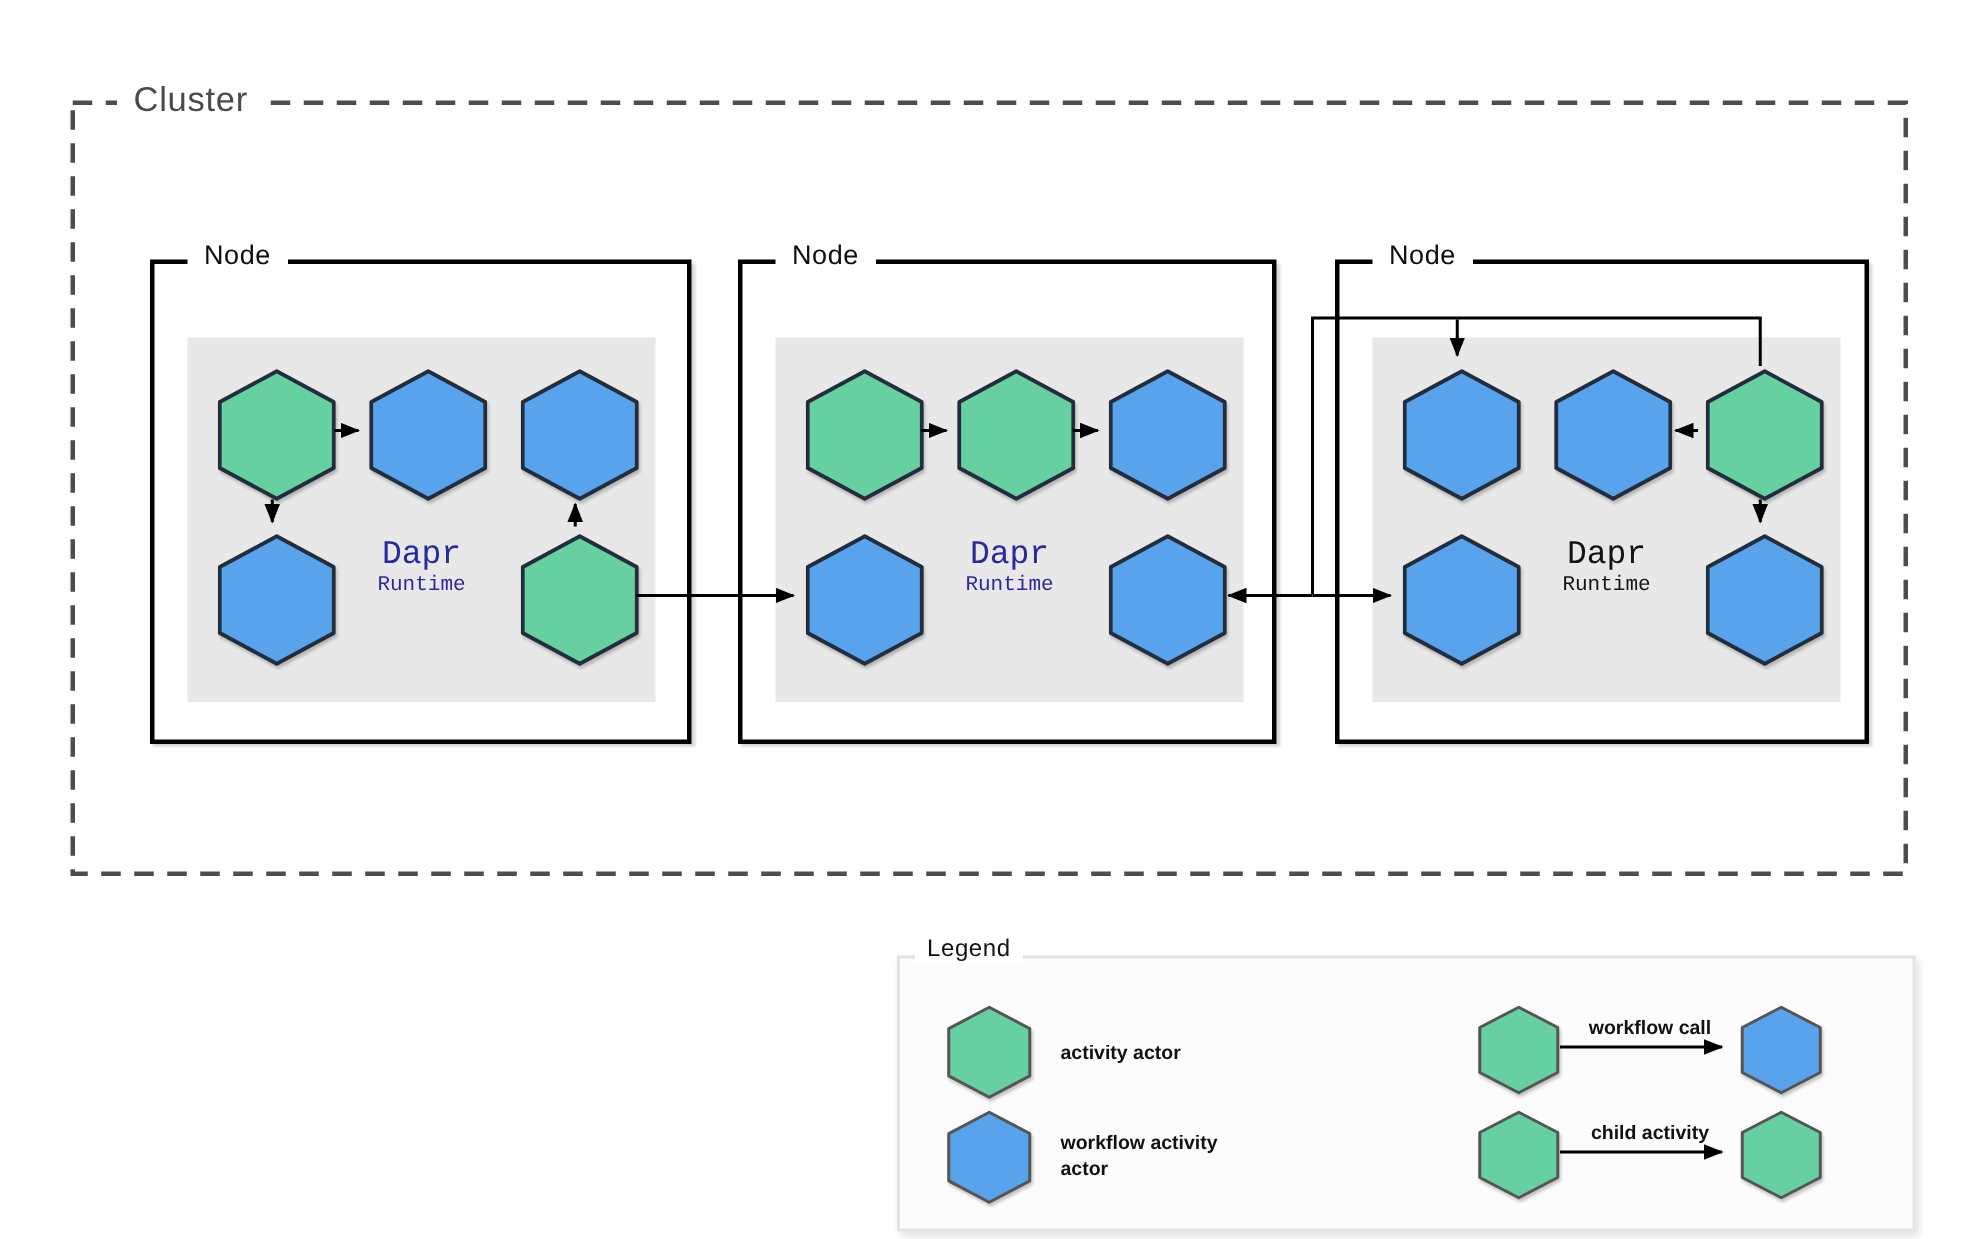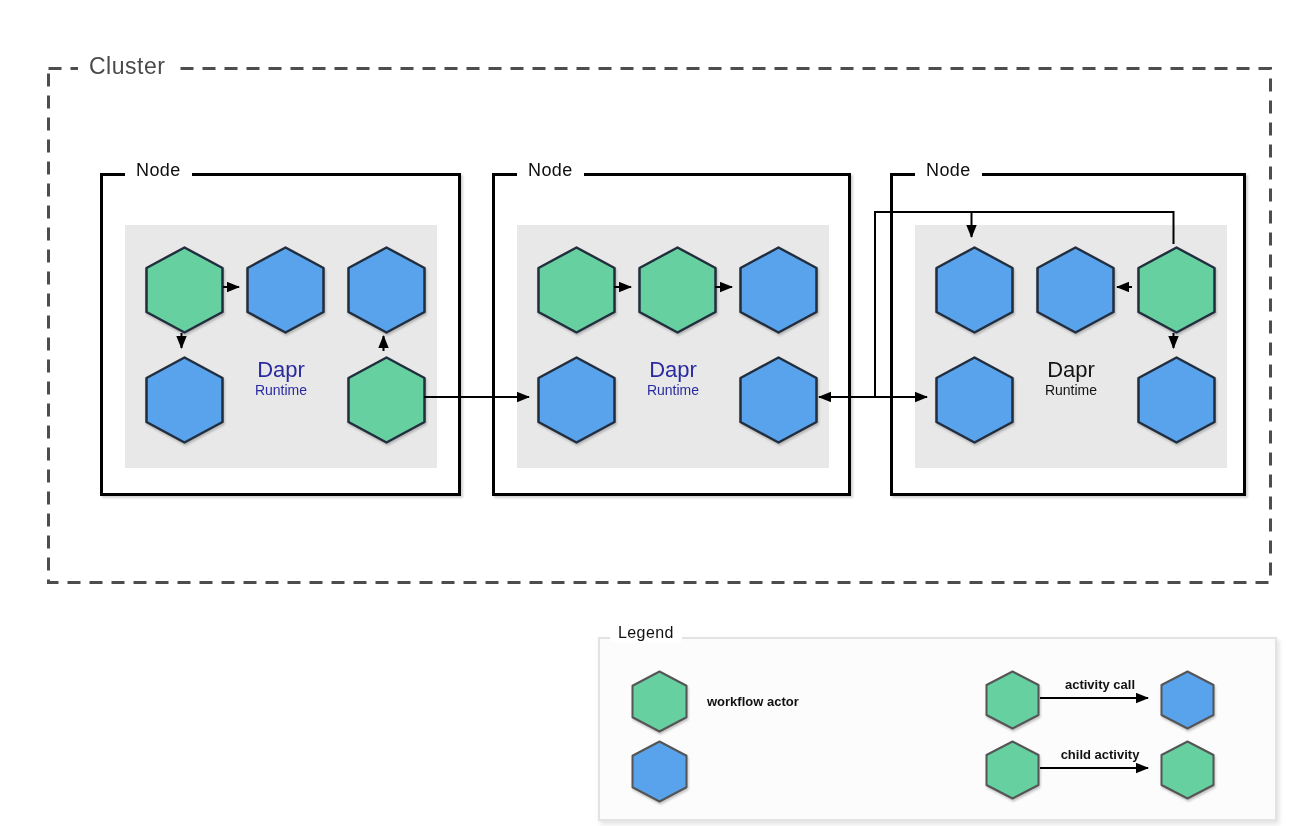--- a/index.html
+++ b/index.html
@@ -27,21 +27,21 @@
   .node-label{
     position:absolute;left:22px;top:-16px;
     font-size:18px;color:#0e0e0e;background:#ffffff;padding:0 11px;letter-spacing:.4px;
   }
   .node-inner{
     position:absolute;left:22px;top:49px;width:312px;height:243px;
     background:var(--node-inner-bg,#e8e8e8);
   }
   .runtime-text{
     position:absolute;left:50%;top:153px;transform:translate(-50%,-50%);
-    text-align:center;font-family:Liberation Sans, sans-serif;z-index:5;white-space:nowrap;
+    text-align:center;font-family:Liberation Mono, monospace;z-index:5;white-space:nowrap;
   }
   .runtime-title{font-size:22px;line-height:24px;}
   .runtime-sub{font-size:14px;line-height:16px;}
 
   
   .hex-pos{position:absolute;width:79px;height:88px;}
   .hex-pos svg,.lhex svg{display:block;filter:drop-shadow(1px 2px 1px rgba(0,0,0,.22));}
   svg.hex polygon{stroke:var(--hex-stroke,#222d3d);stroke-width:2.5;stroke-linejoin:round;}
   svg.hex.workflow polygon{fill:var(--workflow-actor,#66d0a0);}
   svg.hex.activity polygon{fill:var(--activity-actor,#58a3ec);}
@@ -186,34 +186,35 @@
   </div>
 
   <div class="legend">
     <span class="legend-title">Legend</span>
 
     <span class="lhex" style="left:31px;top:31px;">
         <svg class="hex workflow" width="57" height="63" viewBox="0 0 57 63">
           <polygon points="28.5,1.5 55.5,15.75 55.5,47.25 28.5,61.5 1.5,47.25 1.5,15.75"></polygon>
         </svg>
       </span>
-    <span class="legend-item-label" style="top:54px;">workflow actor</span>
+    <span class="legend-item-label" style="top:54px;">activity actor</span>
 
     <span class="lhex" style="left:31px;top:101px;">
         <svg class="hex activity" width="57" height="63" viewBox="0 0 57 63">
           <polygon points="28.5,1.5 55.5,15.75 55.5,47.25 28.5,61.5 1.5,47.25 1.5,15.75"></polygon>
         </svg>
       </span>
+    <span class="legend-item-label" style="top:114px;width:135px;">workflow activity actor</span>
 
     <span class="lhex" style="left:385px;top:31px;">
         <svg class="hex workflow" width="55" height="60" viewBox="0 0 55 60">
           <polygon points="27.5,1.5 53.5,15 53.5,45 27.5,58.5 1.5,45 1.5,15"></polygon>
         </svg>
       </span>
-    <span class="legend-edge-label" style="top:38px;">activity call</span>
+    <span class="legend-edge-label" style="top:38px;">workflow call</span>
     <span class="lhex" style="left:560px;top:31px;">
         <svg class="hex activity" width="55" height="60" viewBox="0 0 55 60">
           <polygon points="27.5,1.5 53.5,15 53.5,45 27.5,58.5 1.5,45 1.5,15"></polygon>
         </svg>
       </span>
 
     <span class="lhex" style="left:385px;top:101px;">
         <svg class="hex workflow" width="55" height="60" viewBox="0 0 55 60">
           <polygon points="27.5,1.5 53.5,15 53.5,45 27.5,58.5 1.5,45 1.5,15"></polygon>
         </svg>

